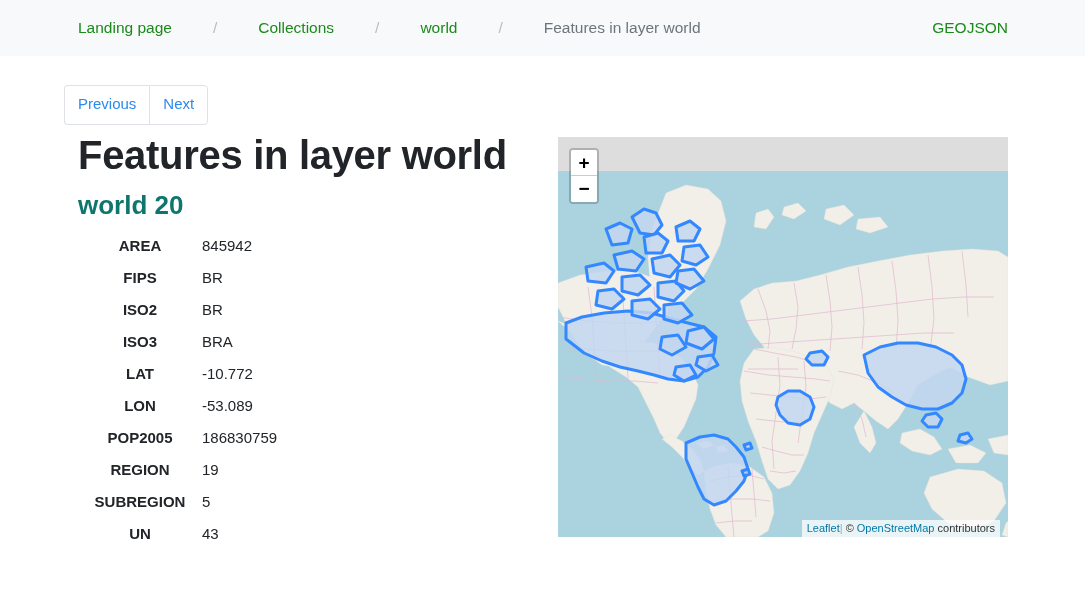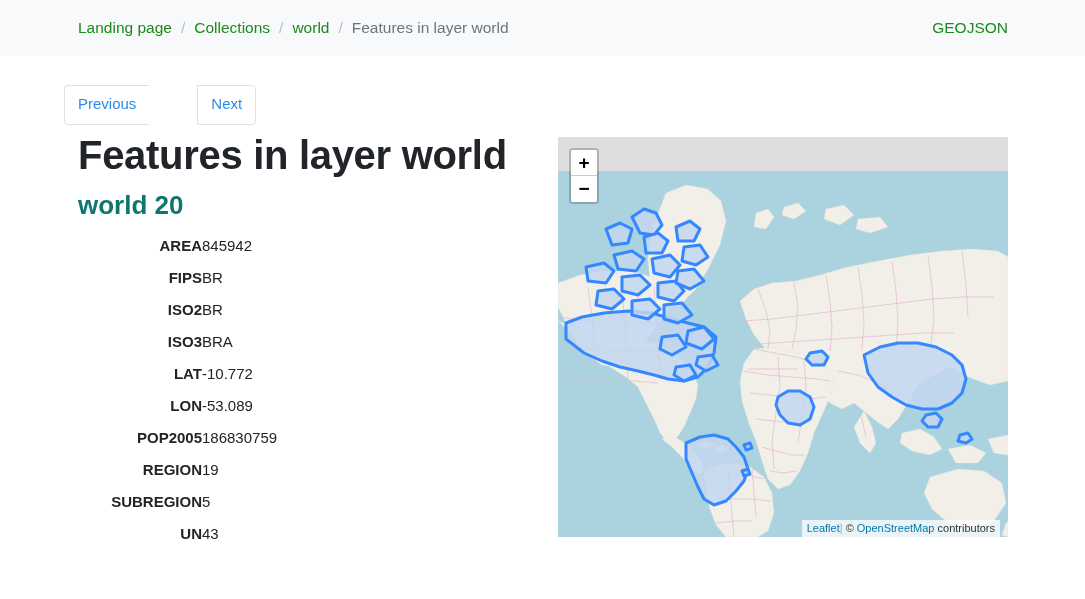--- a/index.html
+++ b/index.html
@@ -21,20 +21,21 @@
     display: flex;
     align-items: center;
   }
   .breadcrumb {
     position: absolute;
     left: 78px;
     display: flex;
     align-items: flex-start;
     font-size: 15.5px;
     white-space: nowrap;
+    gap: 32px;
   }
   .crumb-link {
     color: #1a8a1a;
     text-decoration: none;
     cursor: pointer;
   }
   .crumb-sep {
     color: #b9bdc1;
     margin: 0 9px;
   }
@@ -47,21 +48,20 @@
     text-decoration: none;
     cursor: pointer;
     margin-left: 40px;
   }
 
   
   .pager {
     position: absolute;
     top: 85px; left: 64px;
     display: flex;
-    gap: 48px;
   }
   .pager button {
     font-family: "Liberation Sans", sans-serif;
     font-size: 15px;
     line-height: 1.5;
     color: #2b8aed;
     background: #ffffff;
     border: 1px solid #dee2e6;
     padding: 7px 13px 8px 13px;
     cursor: pointer;
@@ -99,21 +99,21 @@
   }
 
   
   .props {
     margin-top: 16px;
     border-collapse: collapse;
     width: 100%;
   }
   .props tr { height: 32px; }
   .props th {
-    text-align: right;
+    text-align: center;
     vertical-align: top;
     font-size: 15px;
     font-weight: bold;
     color: #212529;
     width: 124px;
     padding: 0;
   }
   .props td {
     text-align: left;
     vertical-align: top;

